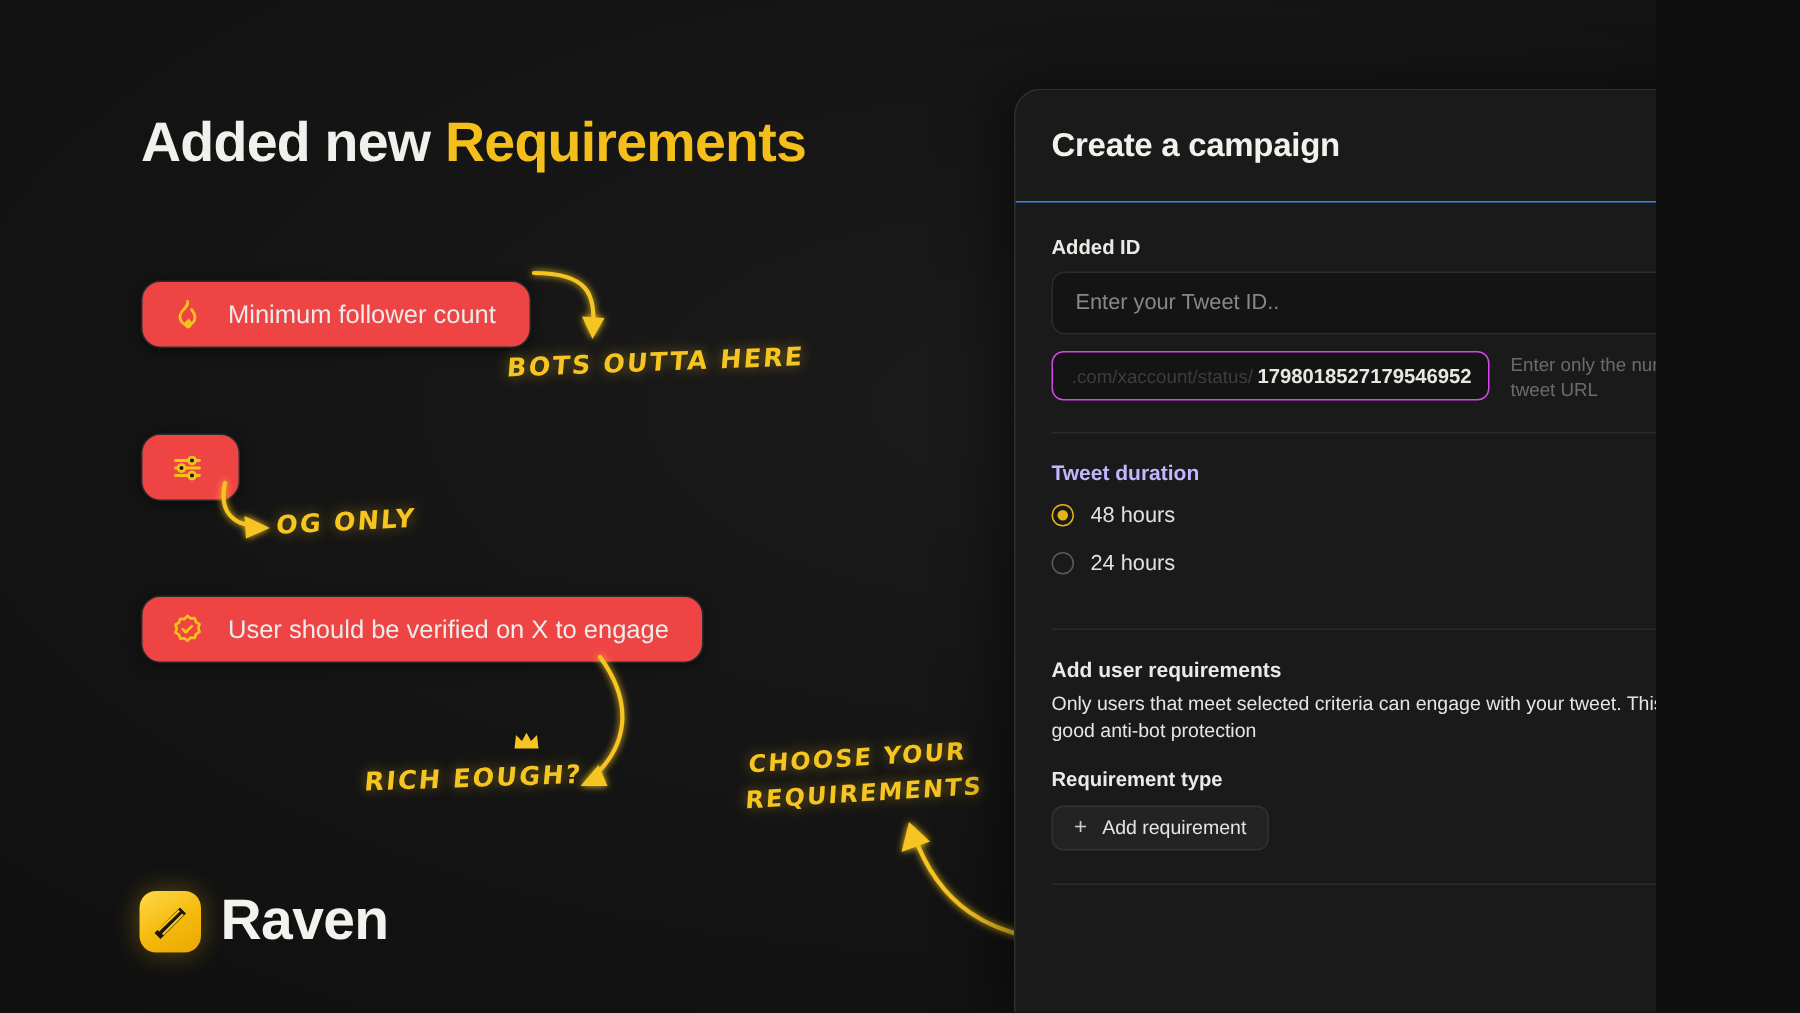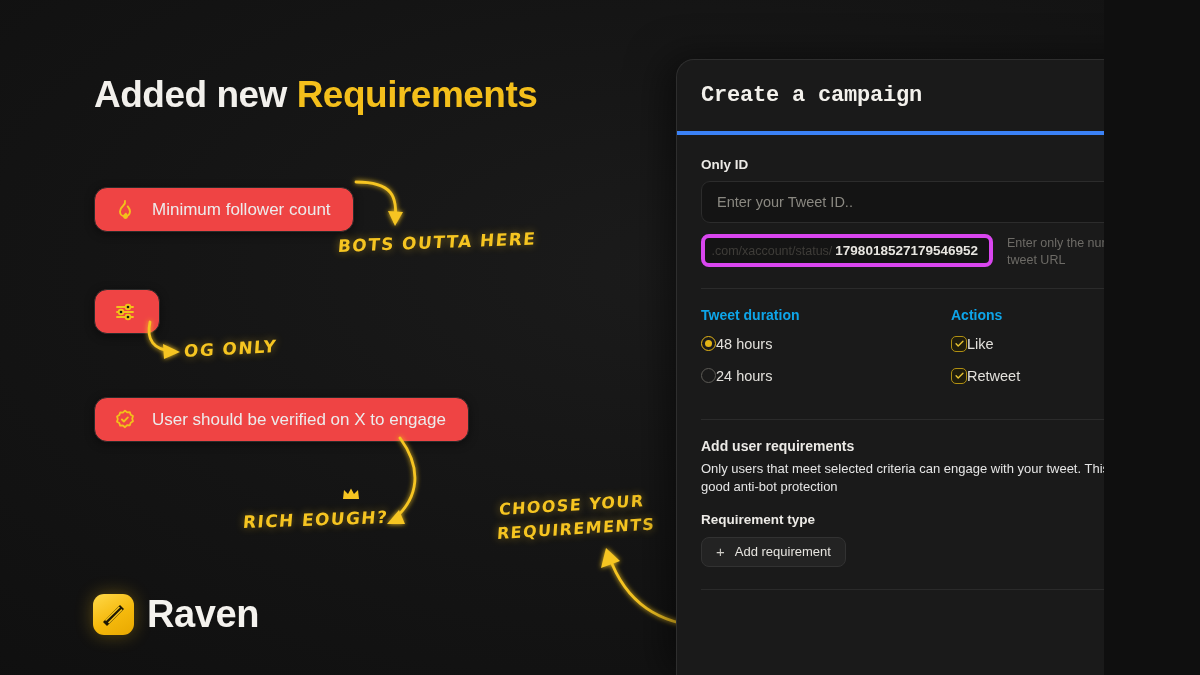--- a/index.html
+++ b/index.html
@@ -85,22 +85,21 @@
     border:1px solid #2e2e2e;
     border-right:none; border-bottom:none;
     border-top-left-radius:18px;
     box-shadow:-10px 0 38px rgba(0,0,0,.5);
     overflow:hidden;
   }
   .panel-head {
     position:relative; height:75px;
     display:flex; align-items:center; justify-content:space-between;
     padding:0 12px 0 24px;
-    border-bottom:4px solid #3b82f6;
-    font-family:Liberation Mono, monospace;
+    border-bottom:1px solid #3b82f6;
   }
   .panel-title { font-size:22px; font-weight:bold; color:#f3f1ec; letter-spacing:-0.2px; }
   .close-btn {
     width:26px; height:26px; display:flex; align-items:center; justify-content:center;
     color:#d9d7d2; cursor:pointer;
   }
 
   .panel-body { padding:22px 24px 0 24px; }
 
   .field-label { font-size:13.5px; font-weight:bold; color:#eceae6; margin-bottom:9px; }
@@ -111,37 +110,37 @@
     border:1px solid #2c2c2c;
     border-radius:9px;
     display:flex; align-items:center;
     padding:12px 15px;
     font-size:14.5px; color:#8a8881;
   }
 
   .hint-row { display:flex; align-items:flex-start; gap:14px; margin-top:11px; }
   .url-chip {
     height:33px; min-width:292px;
-    background:#141414; border:4px solid #d946ef; border-radius:8px;
+    background:#141414; border:1px solid #d946ef; border-radius:8px;
     display:flex; align-items:center; justify-content:flex-end; gap:3px;
     padding:0 11px 0 6px;
     overflow:hidden;
   }
   .url-faded { font-size:12.5px; color:#3f3d39; white-space:nowrap; }
   .url-bold { font-size:13.5px; font-weight:bold; color:#e8e6e1; white-space:nowrap; }
   .hint-text { font-size:12.5px; line-height:1.35; color:#6d6b66; max-width:175px; padding-top:1px; }
 
   .divider { height:1px; background:#2b2b2b; margin:19px 0 0 0; }
 
   .two-col { display:flex; margin-top:18px; }
   .col-duration { width:250px; }
   .col-actions { flex:1; }
-  .group-title { font-size:14px; font-weight:bold; color:#0ea5e9; margin-bottom:13px; }
-
-  .opt-row { display:flex; align-items:center; margin-bottom:16px; }
+  .group-title { font-size:14px; font-weight:bold; color:#c4b5fd; margin-bottom:13px; }
+
+  .opt-row { display:flex; align-items:center; gap:11px; margin-bottom:16px; }
   .opt-label { font-size:14.5px; color:#e3e1dc; }
 
   .radio {
     width:15px; height:15px; border-radius:50%;
     border:1.6px solid #5c5a55; flex:0 0 15px;
     display:flex; align-items:center; justify-content:center;
   }
   .radio.on { border-color:#e3b416; }
   .radio.on::after { content:""; width:7px; height:7px; border-radius:50%; background:#e3b416; }
 
@@ -277,21 +276,21 @@
       <span class="close-btn">
         <svg viewBox="0 0 24 24" width="19" height="19" fill="none" stroke="currentColor" stroke-width="1.8" stroke-linecap="round">
           <line x1="5" y1="5" x2="19" y2="19"></line>
             <line x1="19" y1="5" x2="5" y2="19"></line>
         </svg>
       </span>
     </div>
 
     <div class="panel-body">
 
-      <div class="field-label">Only ID</div>
+      <div class="field-label">Added ID</div>
       <div class="text-input">
         <span>Enter your Tweet ID..</span>
       </div>
 
       <div class="hint-row">
         <div class="url-chip">
           <span class="url-faded">.com/xaccount/status/</span>
           <span class="url-bold">1798018527179546952</span>
         </div>
         <div class="hint-text">Enter only the numbers in the tweet URL</div>
@@ -307,41 +306,20 @@
             <span class="radio on"></span>
             <span class="opt-label">48 hours</span>
           </div>
 
           <div class="opt-row">
             <span class="radio"></span>
             <span class="opt-label">24 hours</span>
           </div>
         </div>
 
-        <div class="col-actions">
-          <div class="group-title">Actions</div>
-
-          <div class="opt-row">
-            <span class="checkbox">
-              <svg viewBox="0 0 16 16" width="11" height="11" fill="none" stroke="#e8c332" stroke-width="2" stroke-linecap="round" stroke-linejoin="round">
-                  <path d="M3 8.4l3.1 3.1L13 4.6"></path>
-                </svg>
-            </span>
-            <span class="opt-label">Like</span>
-          </div>
-
-          <div class="opt-row">
-            <span class="checkbox">
-              <svg viewBox="0 0 16 16" width="11" height="11" fill="none" stroke="#e8c332" stroke-width="2" stroke-linecap="round" stroke-linejoin="round">
-                  <path d="M3 8.4l3.1 3.1L13 4.6"></path>
-                </svg>
-            </span>
-            <span class="opt-label">Retweet</span>
-          </div>
-        </div>
       </div>
 
       <div class="divider"></div>
 
       <div style="margin-top:18px;">
         <div class="section-title">Add user requirements</div>
         <div class="section-desc">Only users that meet selected criteria can engage with your tweet. This can be a good anti-bot protection</div>
 
         <div class="field-label" style="margin-top:15px;margin-bottom:0;">Requirement type</div>
 

